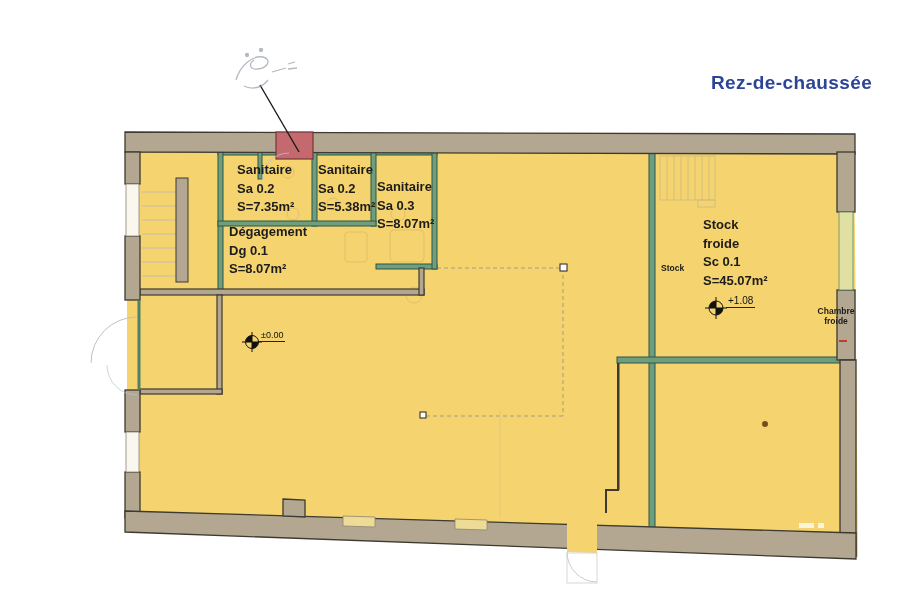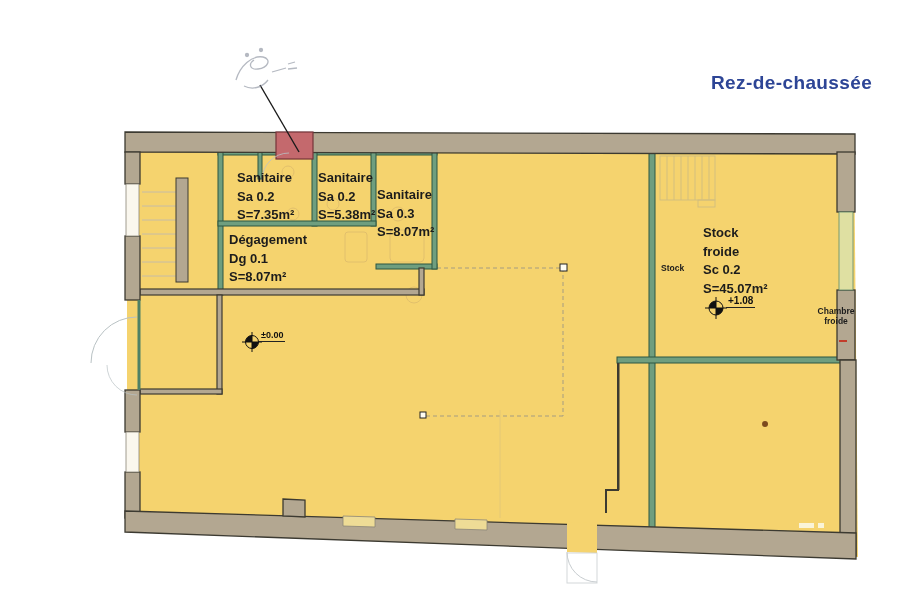--- a/index.html
+++ b/index.html
@@ -13,30 +13,30 @@
     --ink:#1c1c1c;
   }
   html,body{margin:0;padding:0;background:#fff;}
   .screen{
     position:relative;width:900px;height:603px;background:#ffffff;
     font-family:"Liberation Sans",sans-serif;overflow:hidden;
   }
   svg.plan{position:absolute;left:0;top:0;}
   .room-label{
     position:absolute;color:var(--ink);font-weight:bold;
-    font-size:13px;line-height:18.5px;white-space:nowrap;margin-top:8px;
+    font-size:13px;line-height:18.5px;white-space:nowrap;
   }
   .room-label div{white-space:nowrap;}
   .small-label{
     position:absolute;color:var(--ink);font-weight:bold;
     font-size:8.5px;line-height:10px;white-space:nowrap;
   }
   .centered{text-align:center;}
   .level-label{
-    position:absolute;color:#111;font-weight:bold;font-size:9px;
+    position:absolute;color:#111;font-weight:normal;font-size:9px;
     border-bottom:1.2px solid #222;padding:0 2px 1px 2px;white-space:nowrap;
   }
   .page-title{
     position:absolute;left:675px;top:72px;color:var(--title-blue);
     font-weight:bold;font-size:19px;letter-spacing:0.4px;white-space:nowrap;margin-left:36px;
   }
 </style>
 </head>
 <body>
 
@@ -204,21 +204,21 @@
     <div>Dégagement</div>
     <div>Dg 0.1</div>
     <div>S=8.07m²</div>
   </div>
 
 
 
   <div class="room-label" style="left:703px;top:216px">
     <div>Stock</div>
     <div>froide</div>
-    <div>Sc 0.2</div>
+    <div>Sc 0.1</div>
     <div>S=45.07m²</div>
   </div>
 
 
   <div class="small-label" style="left:661px;top:263px">Stock</div>
 
   <div class="small-label centered" style="left:813px;top:306px;width:46px">
     <div>Chambre</div>
     <div>froide</div>
   </div>

